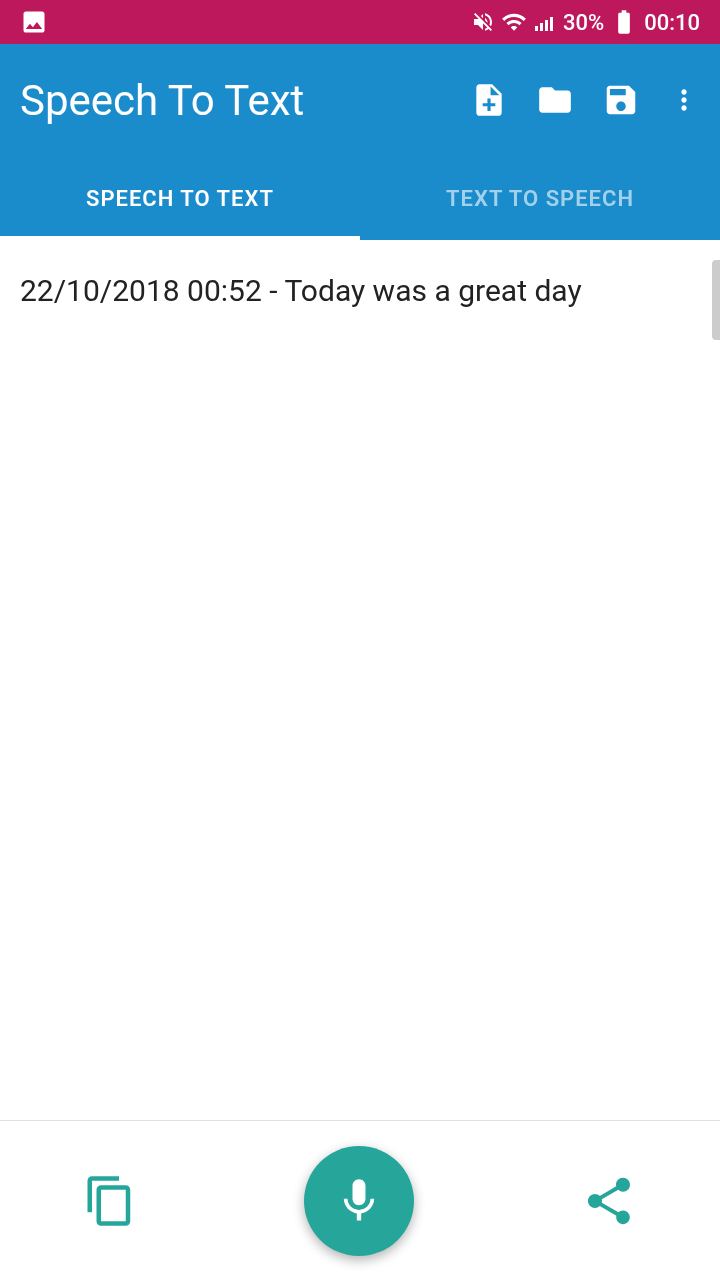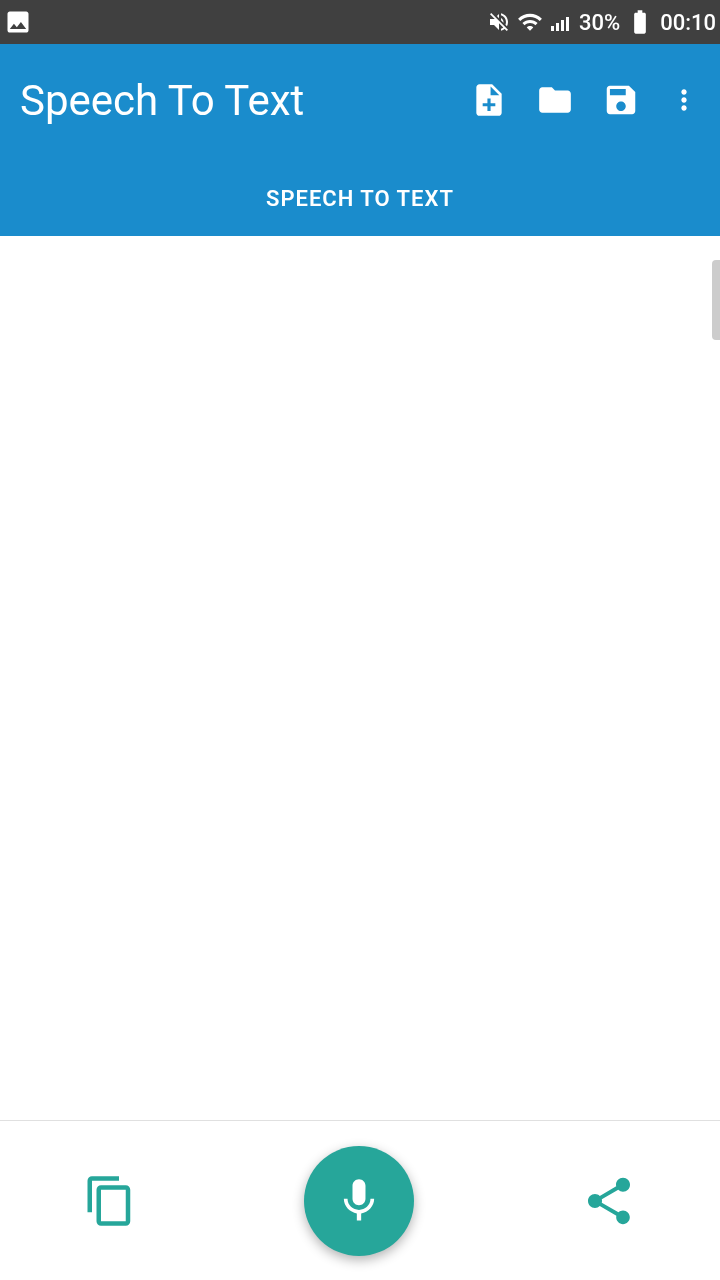--- a/index.html
+++ b/index.html
@@ -8,26 +8,26 @@
       width: 720px;
       min-height: 1280px;
       font-family: 'Roboto', Arial, sans-serif;
       background: #fff;
       display: flex;
       flex-direction: column;
     }
 
     
     .status-bar {
-      background: #404040;
+      background: #be185d;
       height: 44px;
       display: flex;
       align-items: center;
       justify-content: flex-end;
-      padding: 0 4px;
+      padding: 0 20px;
       gap: 8px;
     }
     .status-bar-left {
       flex: 1;
       display: flex;
       align-items: center;
     }
     .status-bar-icons {
       display: flex;
       align-items: center;
@@ -218,24 +218,32 @@
         <path d="M12 8c1.1 0 2-.9 2-2s-.9-2-2-2-2 .9-2 2 .9 2 2 2zm0 2c-1.1 0-2 .9-2 2s.9 2 2 2 2-.9 2-2-.9-2-2-2zm0 6c-1.1 0-2 .9-2 2s.9 2 2 2 2-.9 2-2-.9-2-2-2z"></path>
       </svg>
     </span>
   </div>
 </div>
 
 <div class="tabs-bar">
   <div class="tab active">
     <span class="tab-label">SPEECH TO TEXT</span>
   </div>
+  <div class="tab inactive">
+    <span class="tab-label">TEXT TO SPEECH</span>
+  </div>
 </div>
 
 <div class="content">
   <div class="scroll-indicator"></div>
+  <div class="content-entry">
+    <span>22/10/2018 00:52</span>
+    <span> - </span>
+    <span>Today was a great day</span>
+  </div>
 </div>
 
 <div class="bottom-bar">
 
   <div class="bottom-action">
     <svg width="54" height="60" viewBox="0 0 24 24" fill="#26a69a">
       <path d="M16 1H4c-1.1 0-2 .9-2 2v14h2V3h12V1zm3 4H8c-1.1 0-2 .9-2 2v14c0 1.1.9 2 2 2h11c1.1 0 2-.9 2-2V7c0-1.1-.9-2-2-2zm0 16H8V7h11v14z"></path>
     </svg>
   </div>
 

